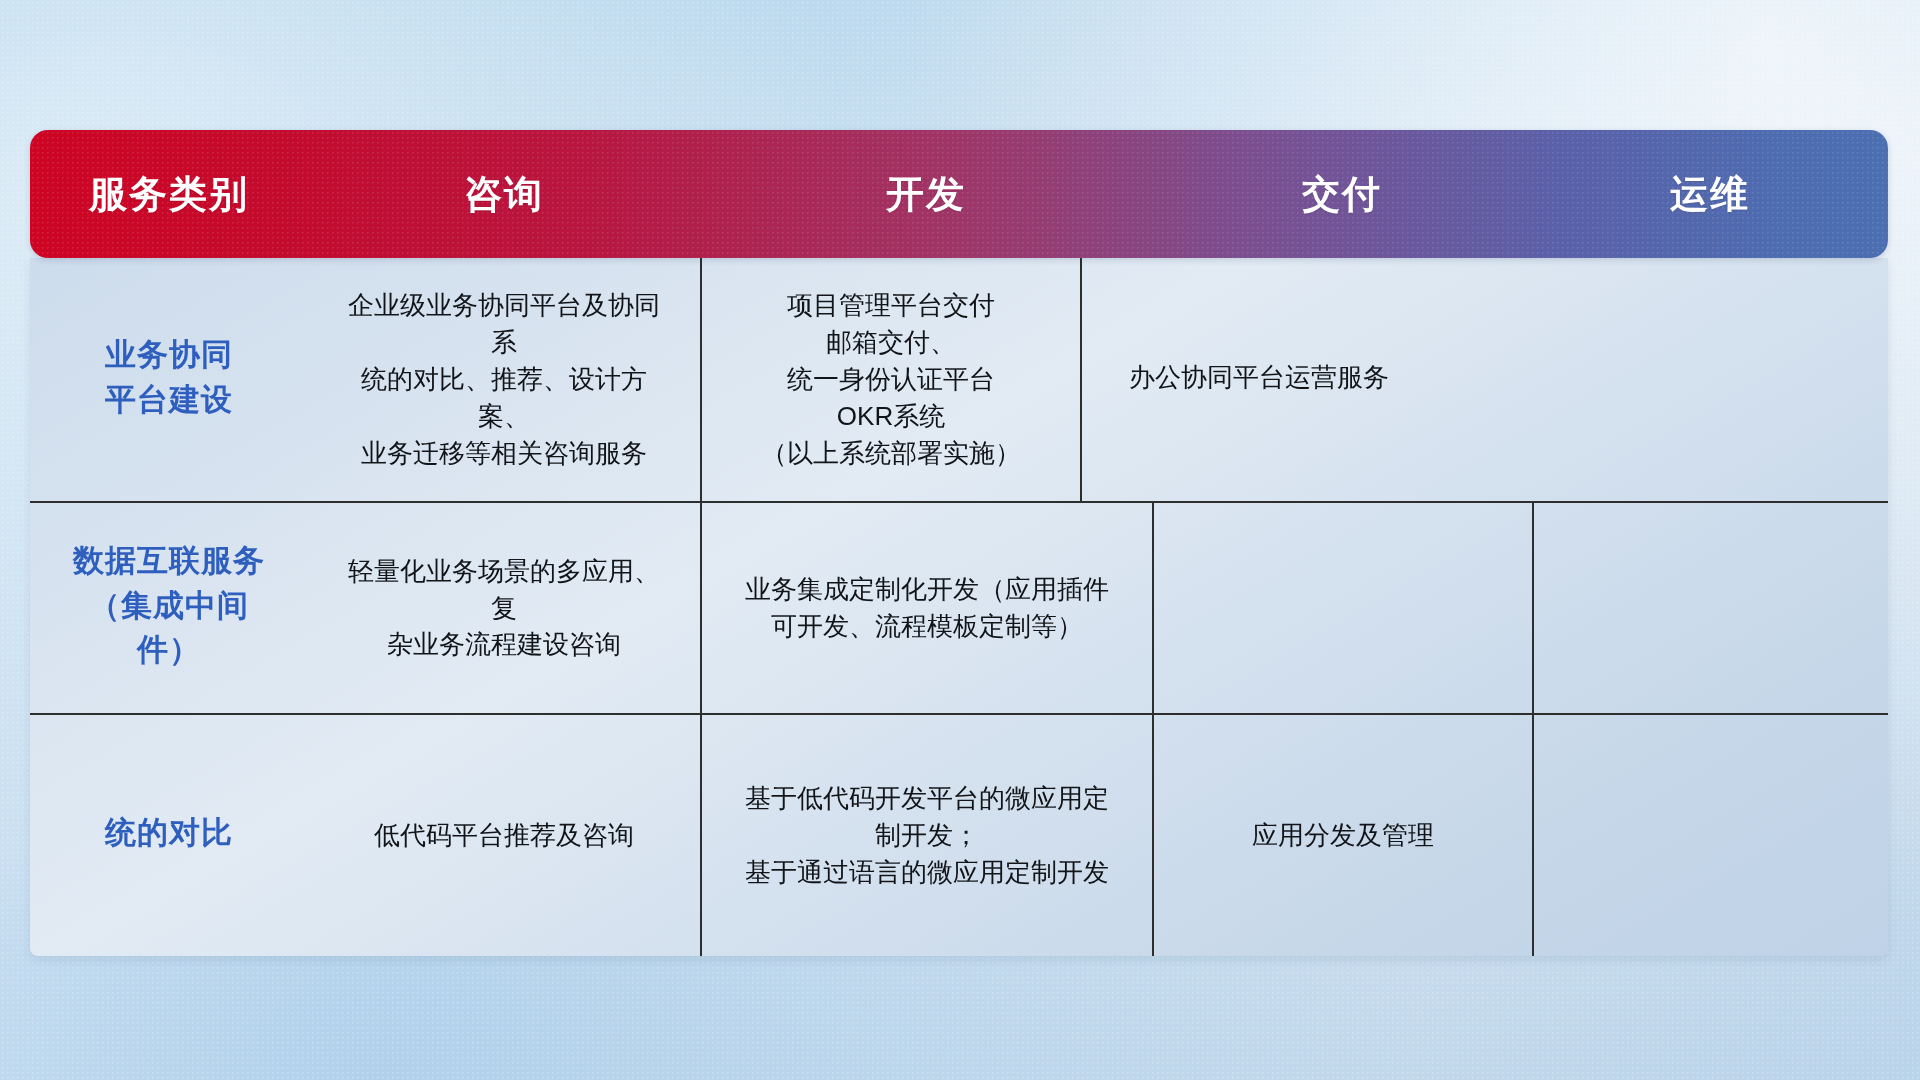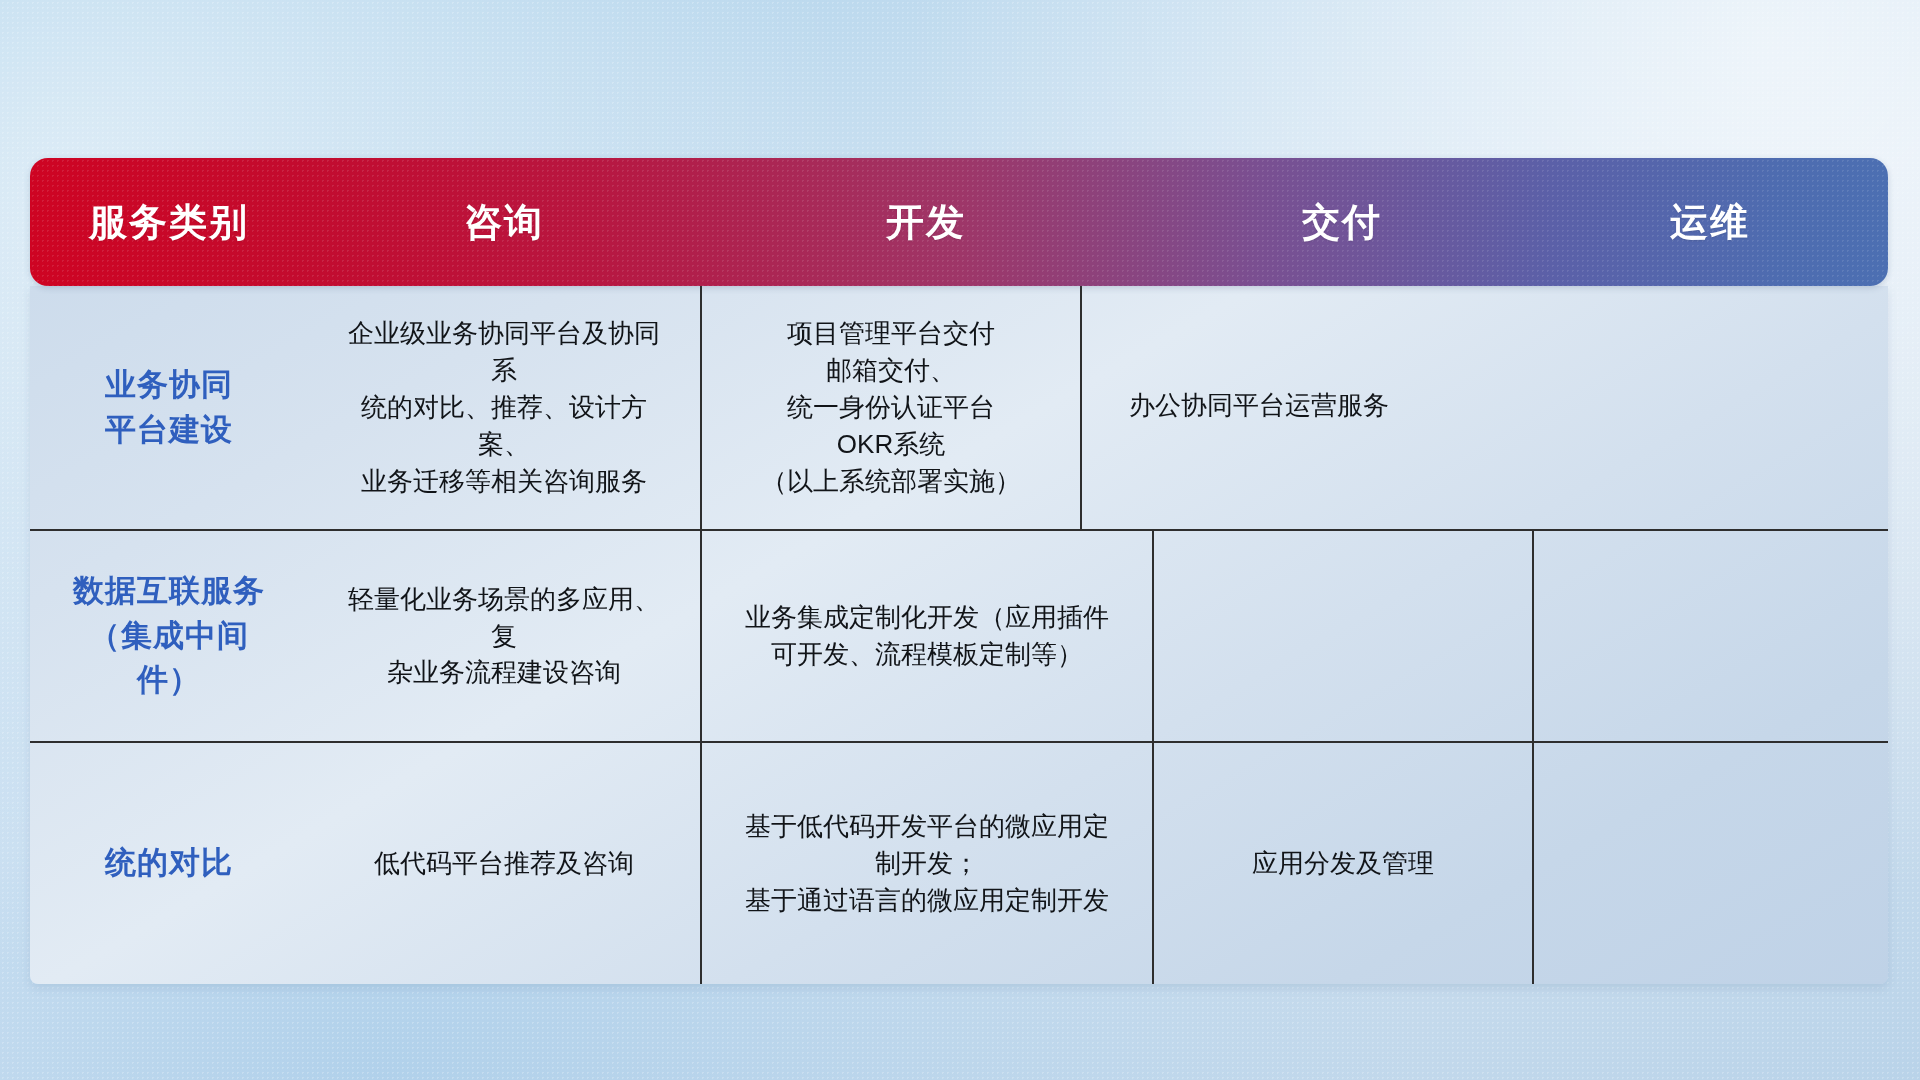--- a/index.html
+++ b/index.html
@@ -52,21 +52,20 @@
         #ce0423 0%,
         #c30b2e 14%,
         #b81640 30%,
         #9e3668 50%,
         #7a4f91 66%,
         #5b60a8 82%,
         #4e6cb0 94%,
         #4c6fb2 100%);
     box-shadow: 0 2px 6px rgba(60,80,120,0.20);
     position: relative;
-    margin-top: 28px;
   }
   .t-header::after{
     content:"";
     position:absolute; inset:0;
     background-image: radial-gradient(rgba(255,255,255,0.10) 1px, rgba(0,0,0,0) 1px);
     background-size: 5px 5px;
     pointer-events:none;
   }
   .th {
     display: flex;
@@ -112,20 +111,21 @@
     font-size: 26px;
     line-height: 1.42;
     white-space: pre-line;
   }
   .td.cat {
     color: #2f5fbe;
     font-weight: 700;
     font-size: 31px;
     line-height: 1.45;
     letter-spacing: 1px;
+    font-family: Liberation Mono, monospace;
   }
   .td.sep-left { border-left: 2px solid #2e2e2e; }
 
   
   .c0 { width: 278px; }
   .c1 { width: 392px; }
   .c2 { width: 452px; }
   .c3 { width: 380px; }
   .c4 { width: 356px; font-family: Liberation Mono, monospace; }
 

